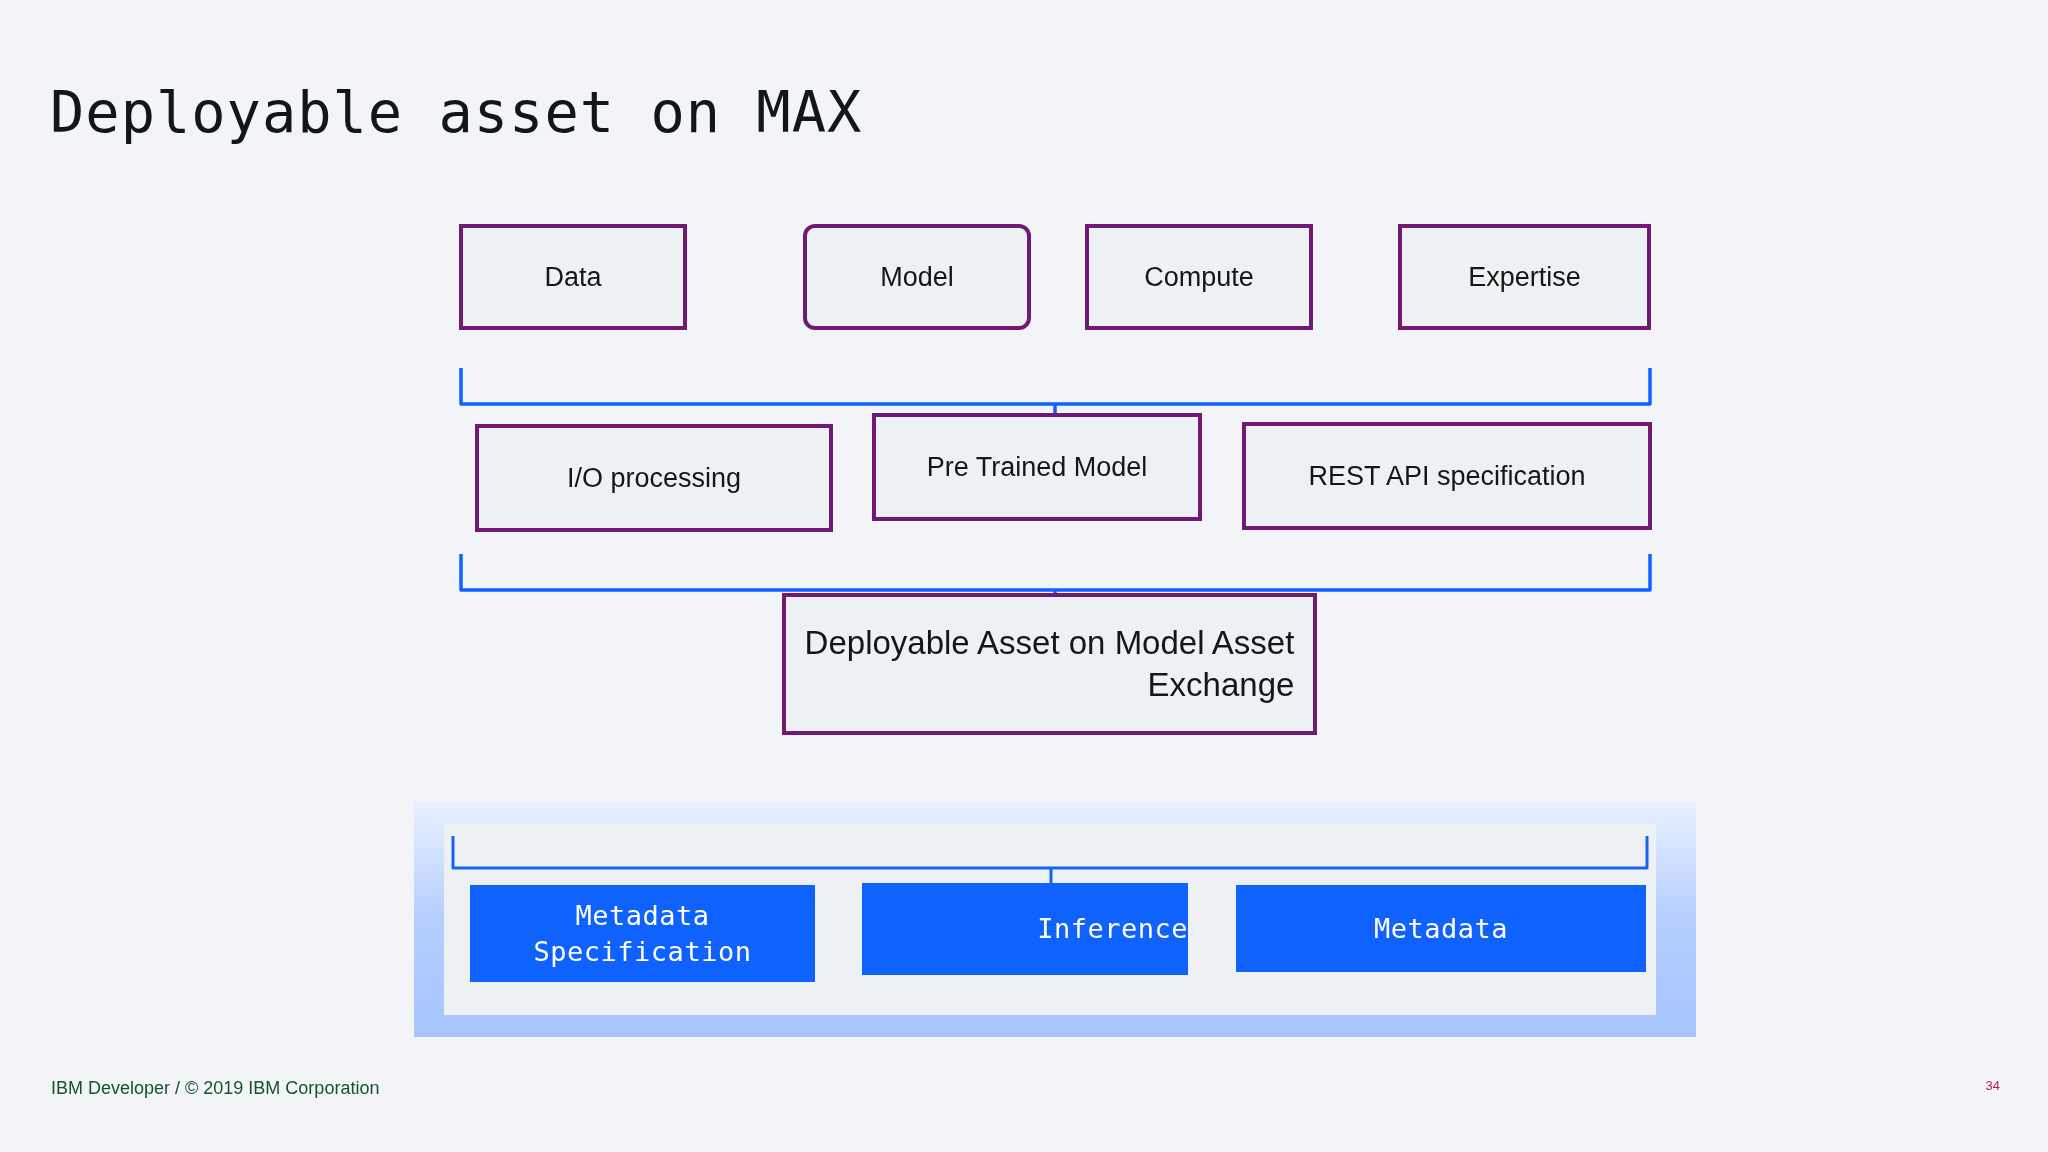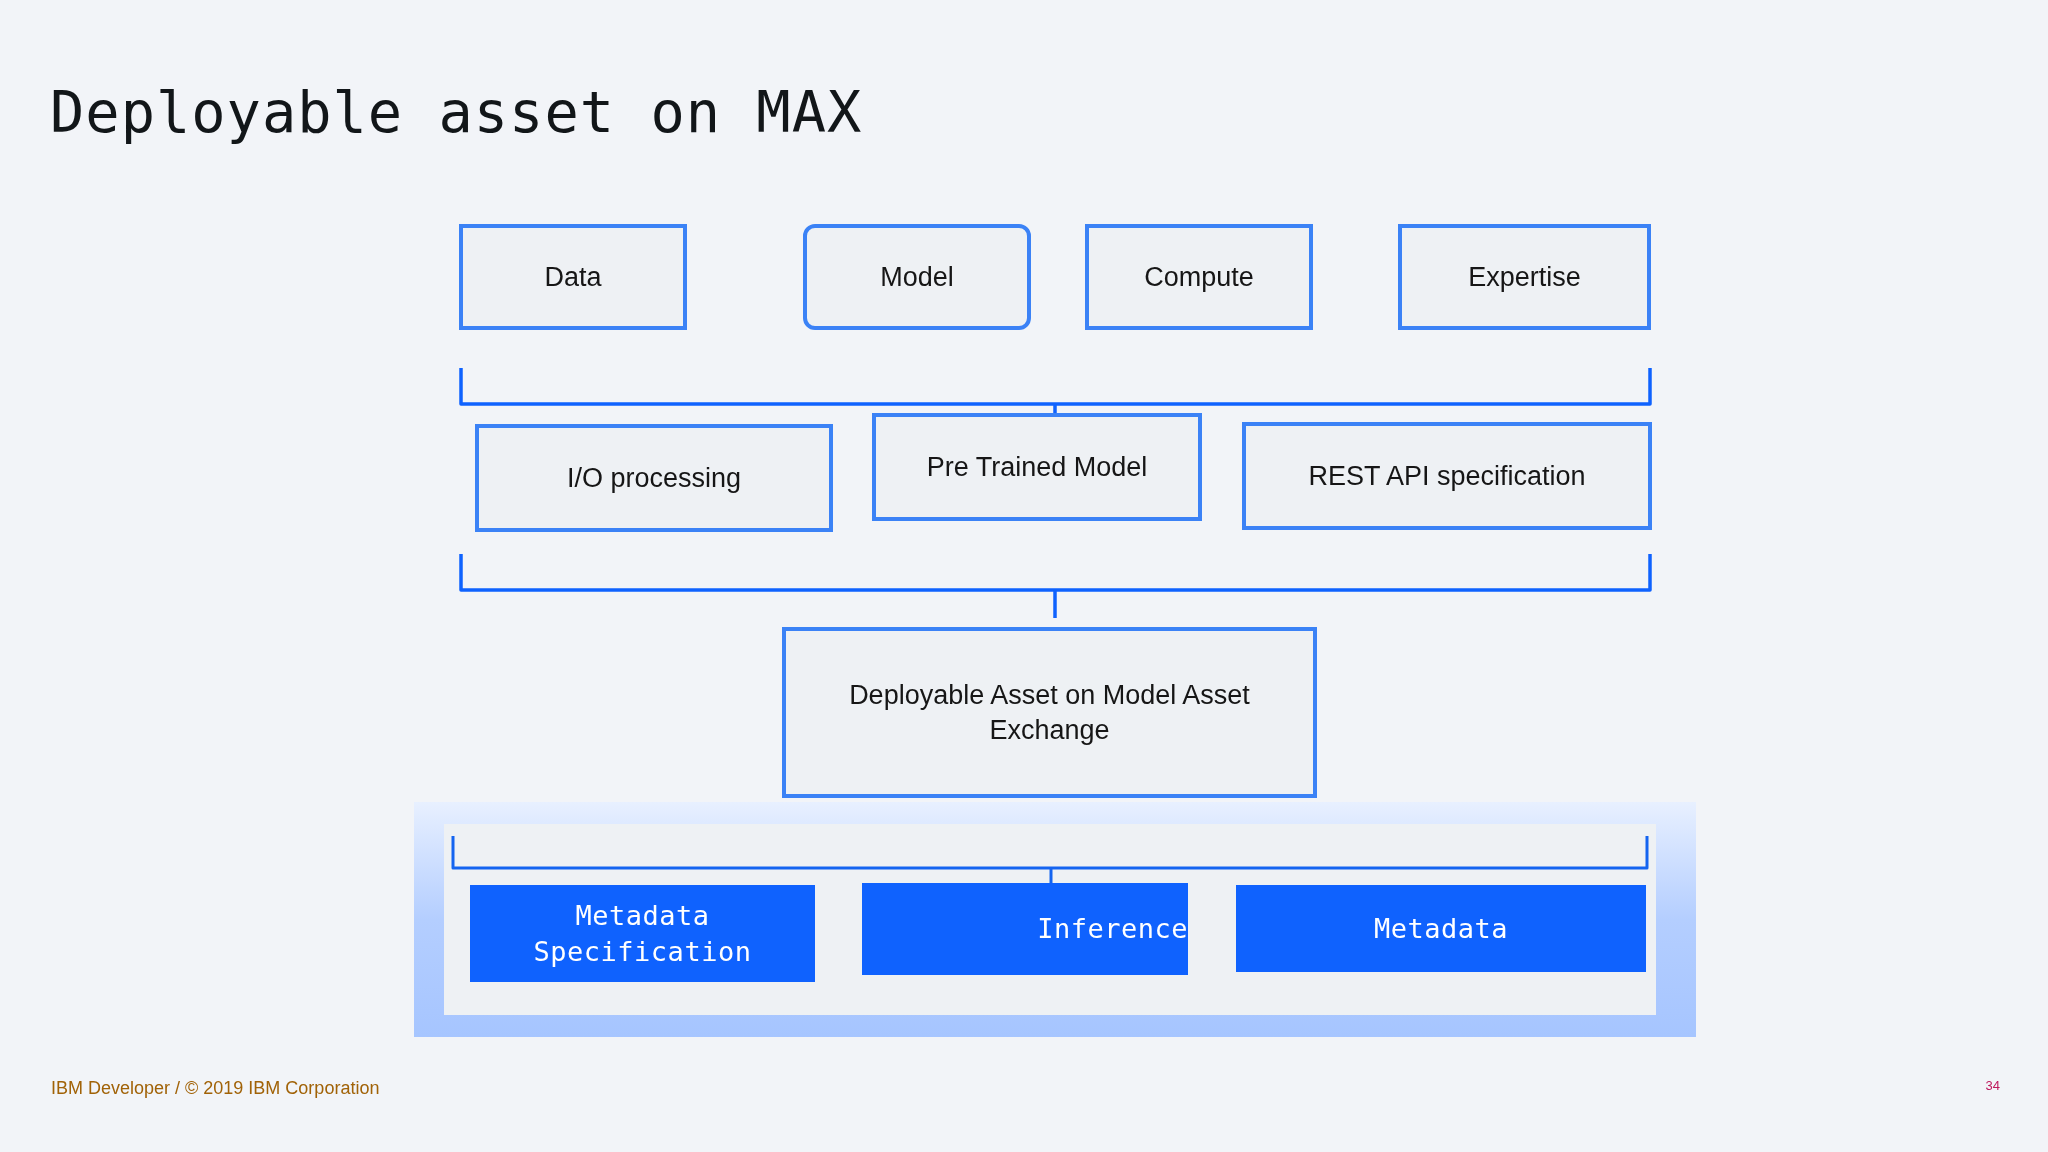--- a/index.html
+++ b/index.html
@@ -32,25 +32,25 @@
     color: #121619;
     white-space: nowrap;
     margin-top: 43px;
   }
 
   
   .obox {
     position: absolute;
     box-sizing: border-box;
     background: #eef1f4;
-    border: 4px solid #3b82f6;
+    border: 4px solid #701a75;
     display: flex;
     align-items: center;
     justify-content: center;
-    text-align: center;
+    text-align: right;
     color: #161616;
     font-size: 27px;
     line-height: 1.28;
     padding: 4px 10px;
   }
 
   
   .r1 { top: 224px; height: 106px; }
   #box-data      { left: 459px;  width: 228px; }
   #box-model     { left: 803px;  width: 228px; border-radius: 12px; }
@@ -59,24 +59,24 @@
 
   
   .r2 { height: 108px; }
   #box-io       { left: 475px;  top: 424px; width: 358px; }
   #box-pretrain { left: 872px;  top: 413px; width: 330px; }
   #box-rest     { left: 1242px; top: 422px; width: 410px; }
 
   
   #box-asset {
     left: 782px;
-    top: 627px;
+    top: 593px;
     width: 535px;
-    height: 171px;
-    font-size: 27px;
+    height: 142px;
+    font-size: 33px;
   }
 
   
   .bracket {
     position: absolute;
     pointer-events: none;
   }
   .bracket svg { display: block; overflow: visible; }
 
   
@@ -118,21 +118,21 @@
   #box-swagger  { left: 470px;  top: 885px; width: 345px; height: 97px; }
   #box-inference{ left: 862px;  top: 883px; width: 326px; height: 92px; justify-content: flex-end; }
   #box-metadata { left: 1236px; top: 885px; width: 410px; height: 87px; }
 
   
   #footer-text {
     position: absolute;
     left: 51px;
     top: 1078px;
     font-size: 18px;
-    color: #a16207;
+    color: #14532d;
     white-space: nowrap;
   }
   #page-number {
     position: absolute;
     right: 48px;
     top: 1078px;
     font-size: 13px;
     color: #be185d;
   }
 </style>

